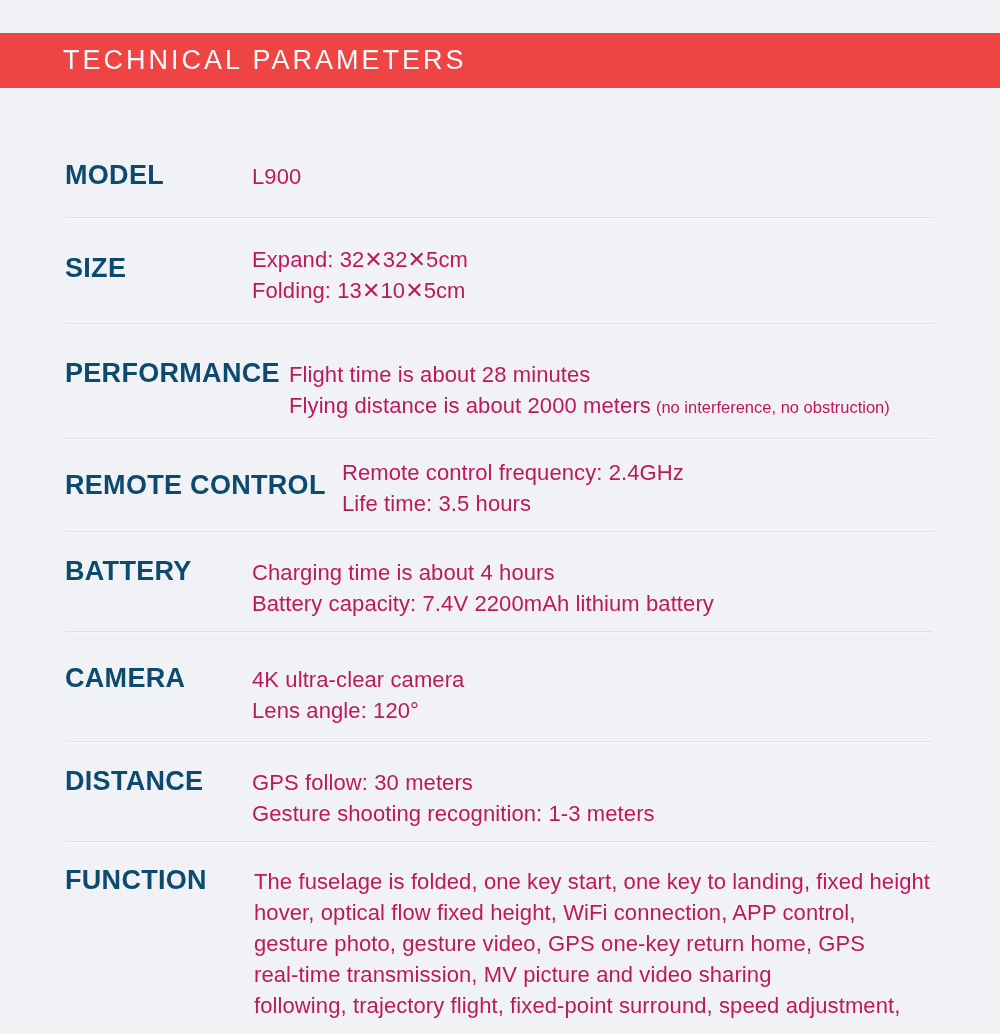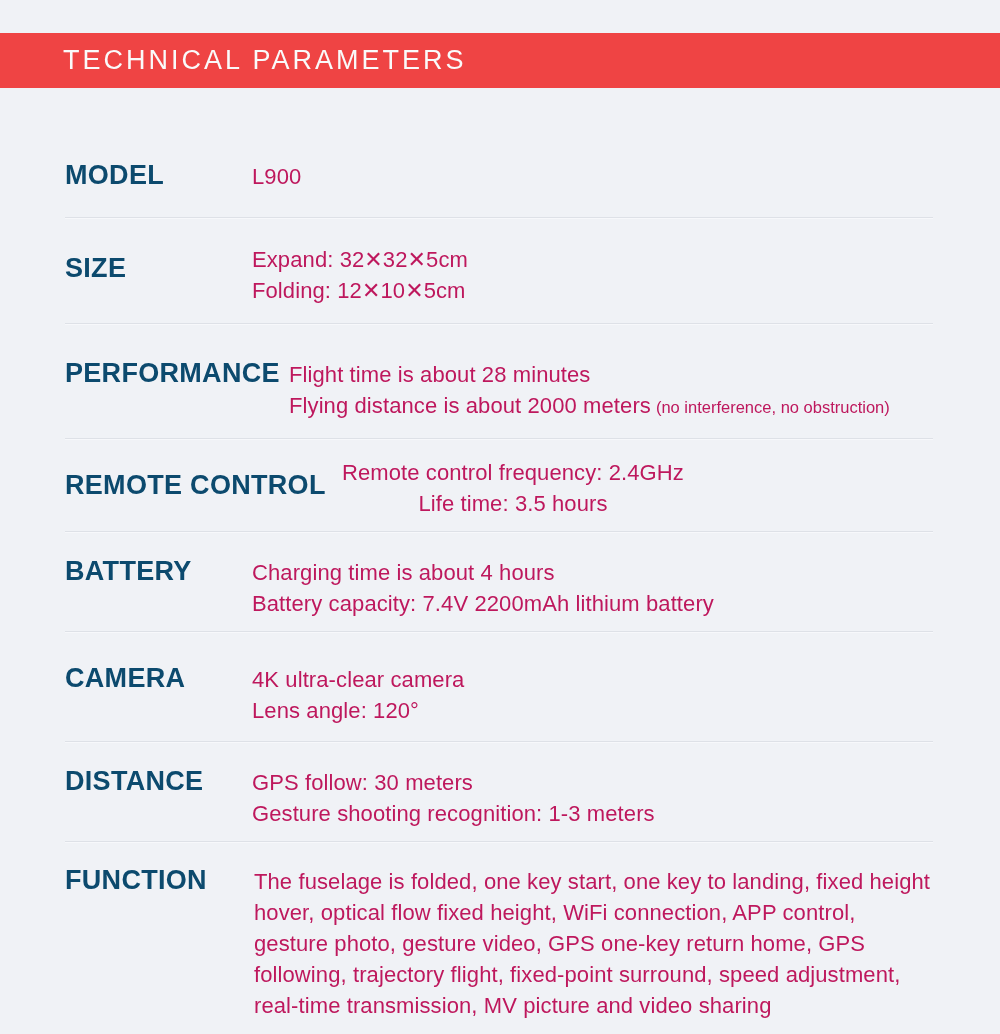--- a/index.html
+++ b/index.html
@@ -34,21 +34,21 @@
   .note{font-size:16.5px;margin-left:5px;letter-spacing:0;}
   .divider{
     position:absolute;left:65px;bottom:0;
     width:868px;height:1px;background:#dee1e7;
     border-bottom:1px solid #f7f8fb;
   }
   
   .row-model{height:131px;}      .row-model .label{top:72px;}      .row-model .value{left:250px;top:72px;}
   .row-size{height:106px;}       .row-size .label{top:34px;}       .row-size .value{left:250px;top:24px;}
   .row-performance{height:115px;}.row-performance .label{top:33px;}.row-performance .value{left:287px;top:33px;}
-  .row-remote{height:93px;text-align:center;}      .row-remote .label{top:30px;}     .row-remote .value{left:340px;top:16px;}
+  .row-remote{height:93px;}      .row-remote .label{top:30px;}     .row-remote .value{left:340px;top:16px;}
   .row-battery{height:100px;}    .row-battery .label{top:23px;}    .row-battery .value{left:250px;top:23px;}
   .row-camera{height:110px;}     .row-camera .label{top:30px;}     .row-camera .value{left:250px;top:30px;}
   .row-distance{height:100px;}   .row-distance .label{top:23px;}   .row-distance .value{left:250px;top:23px;}
   .row-function{height:152px;}   .row-function .label{top:22px;}   .row-function .value{left:252px;top:22px;}
 </style>
 </head>
 <body>
 
 <header class="header-bar">
   <span class="header-title">TECHNICAL PARAMETERS</span>
@@ -59,21 +59,21 @@
   <div class="value">
     <p class="line">L900</p>
   </div>
   <div class="divider"></div>
 </section>
 
 <section class="row row-size">
   <h2 class="label">SIZE</h2>
   <div class="value">
     <p class="line">Expand: 32✕32✕5cm</p>
-    <p class="line">Folding: 12✕10✕5cm</p>
+    <p class="line">Folding: 13✕10✕5cm</p>
   </div>
   <div class="divider"></div>
 </section>
 
 <section class="row row-performance">
   <h2 class="label">PERFORMANCE</h2>
   <div class="value">
     <p class="line">Flight time is about 28 minutes</p>
     <p class="line"><span>Flying distance is about 2000 meters</span><span class="note">(no interference, no obstruction)</span></p>
   </div>
@@ -115,16 +115,16 @@
   </div>
   <div class="divider"></div>
 </section>
 
 <section class="row row-function">
   <h2 class="label">FUNCTION</h2>
   <div class="value">
     <p class="line">The fuselage is folded, one key start, one key to landing, fixed height</p>
     <p class="line">hover, optical flow fixed height, WiFi connection, APP control,</p>
     <p class="line">gesture photo, gesture video, GPS one-key return home, GPS</p>
+    <p class="line">real-time transmission, MV picture and video sharing</p>
     <p class="line">following, trajectory flight, fixed-point surround, speed adjustment,</p>
-    <p class="line">real-time transmission, MV picture and video sharing</p>
   </div>
 </section>
 
 </body></html>

